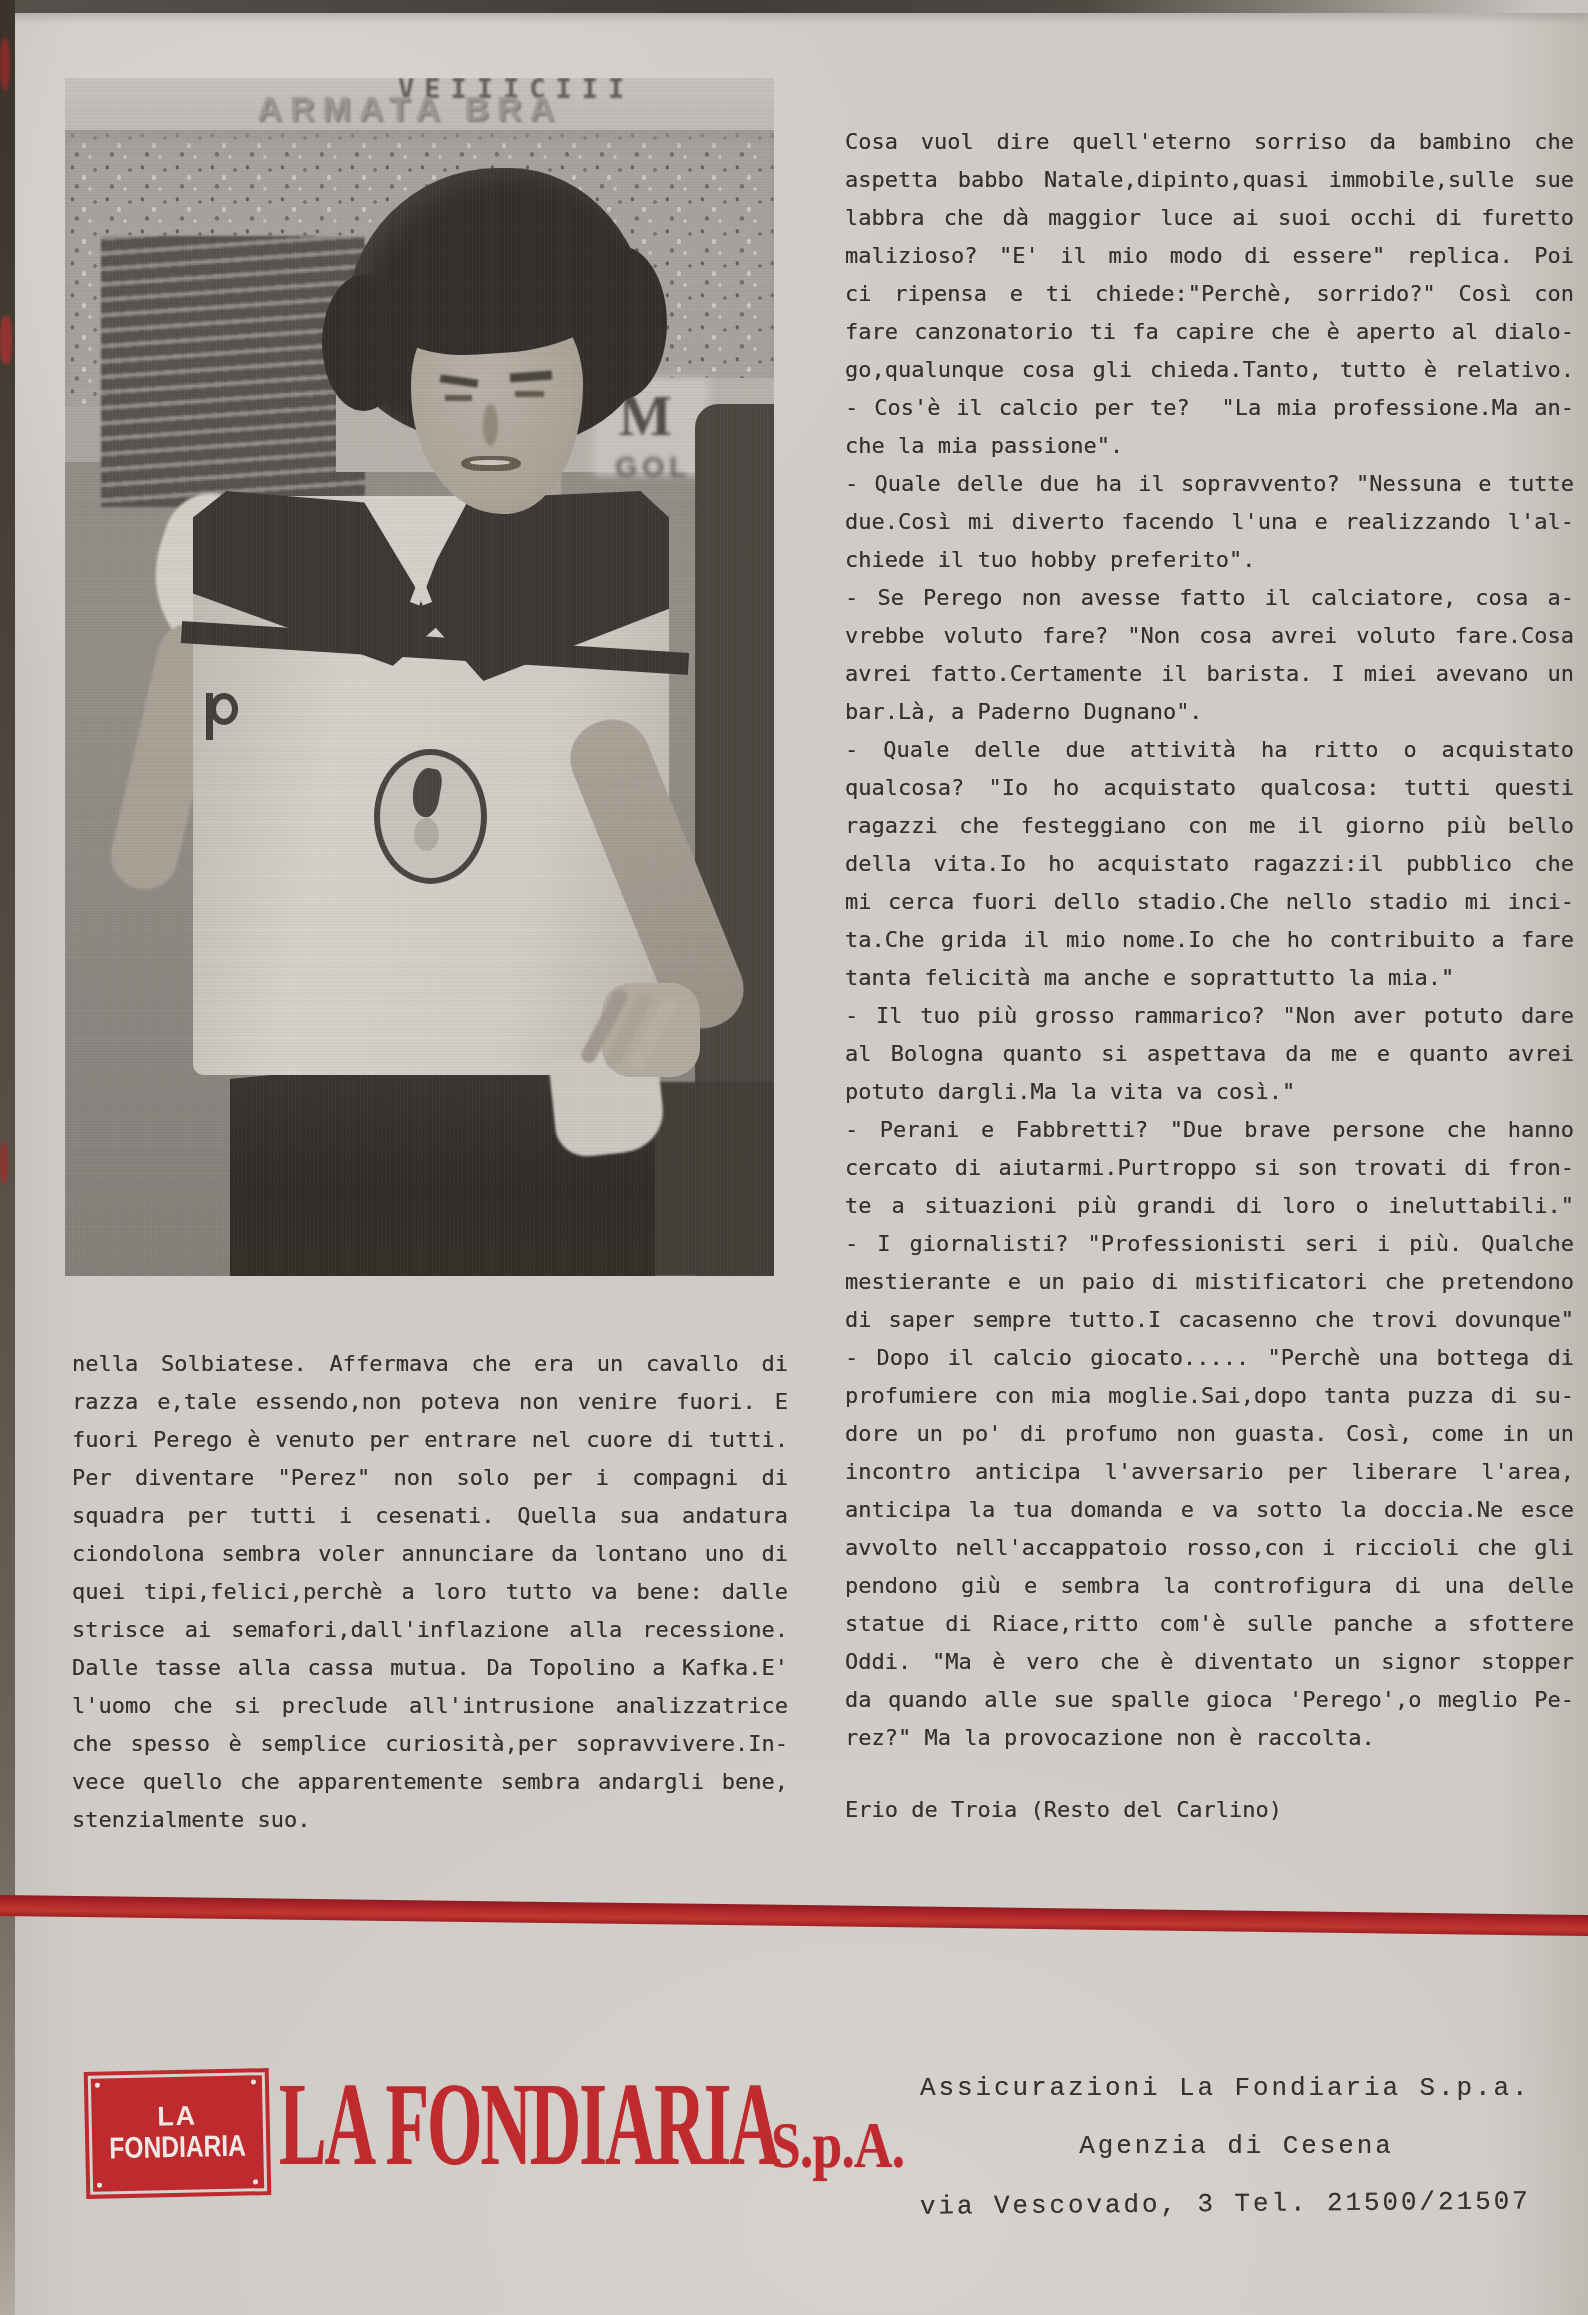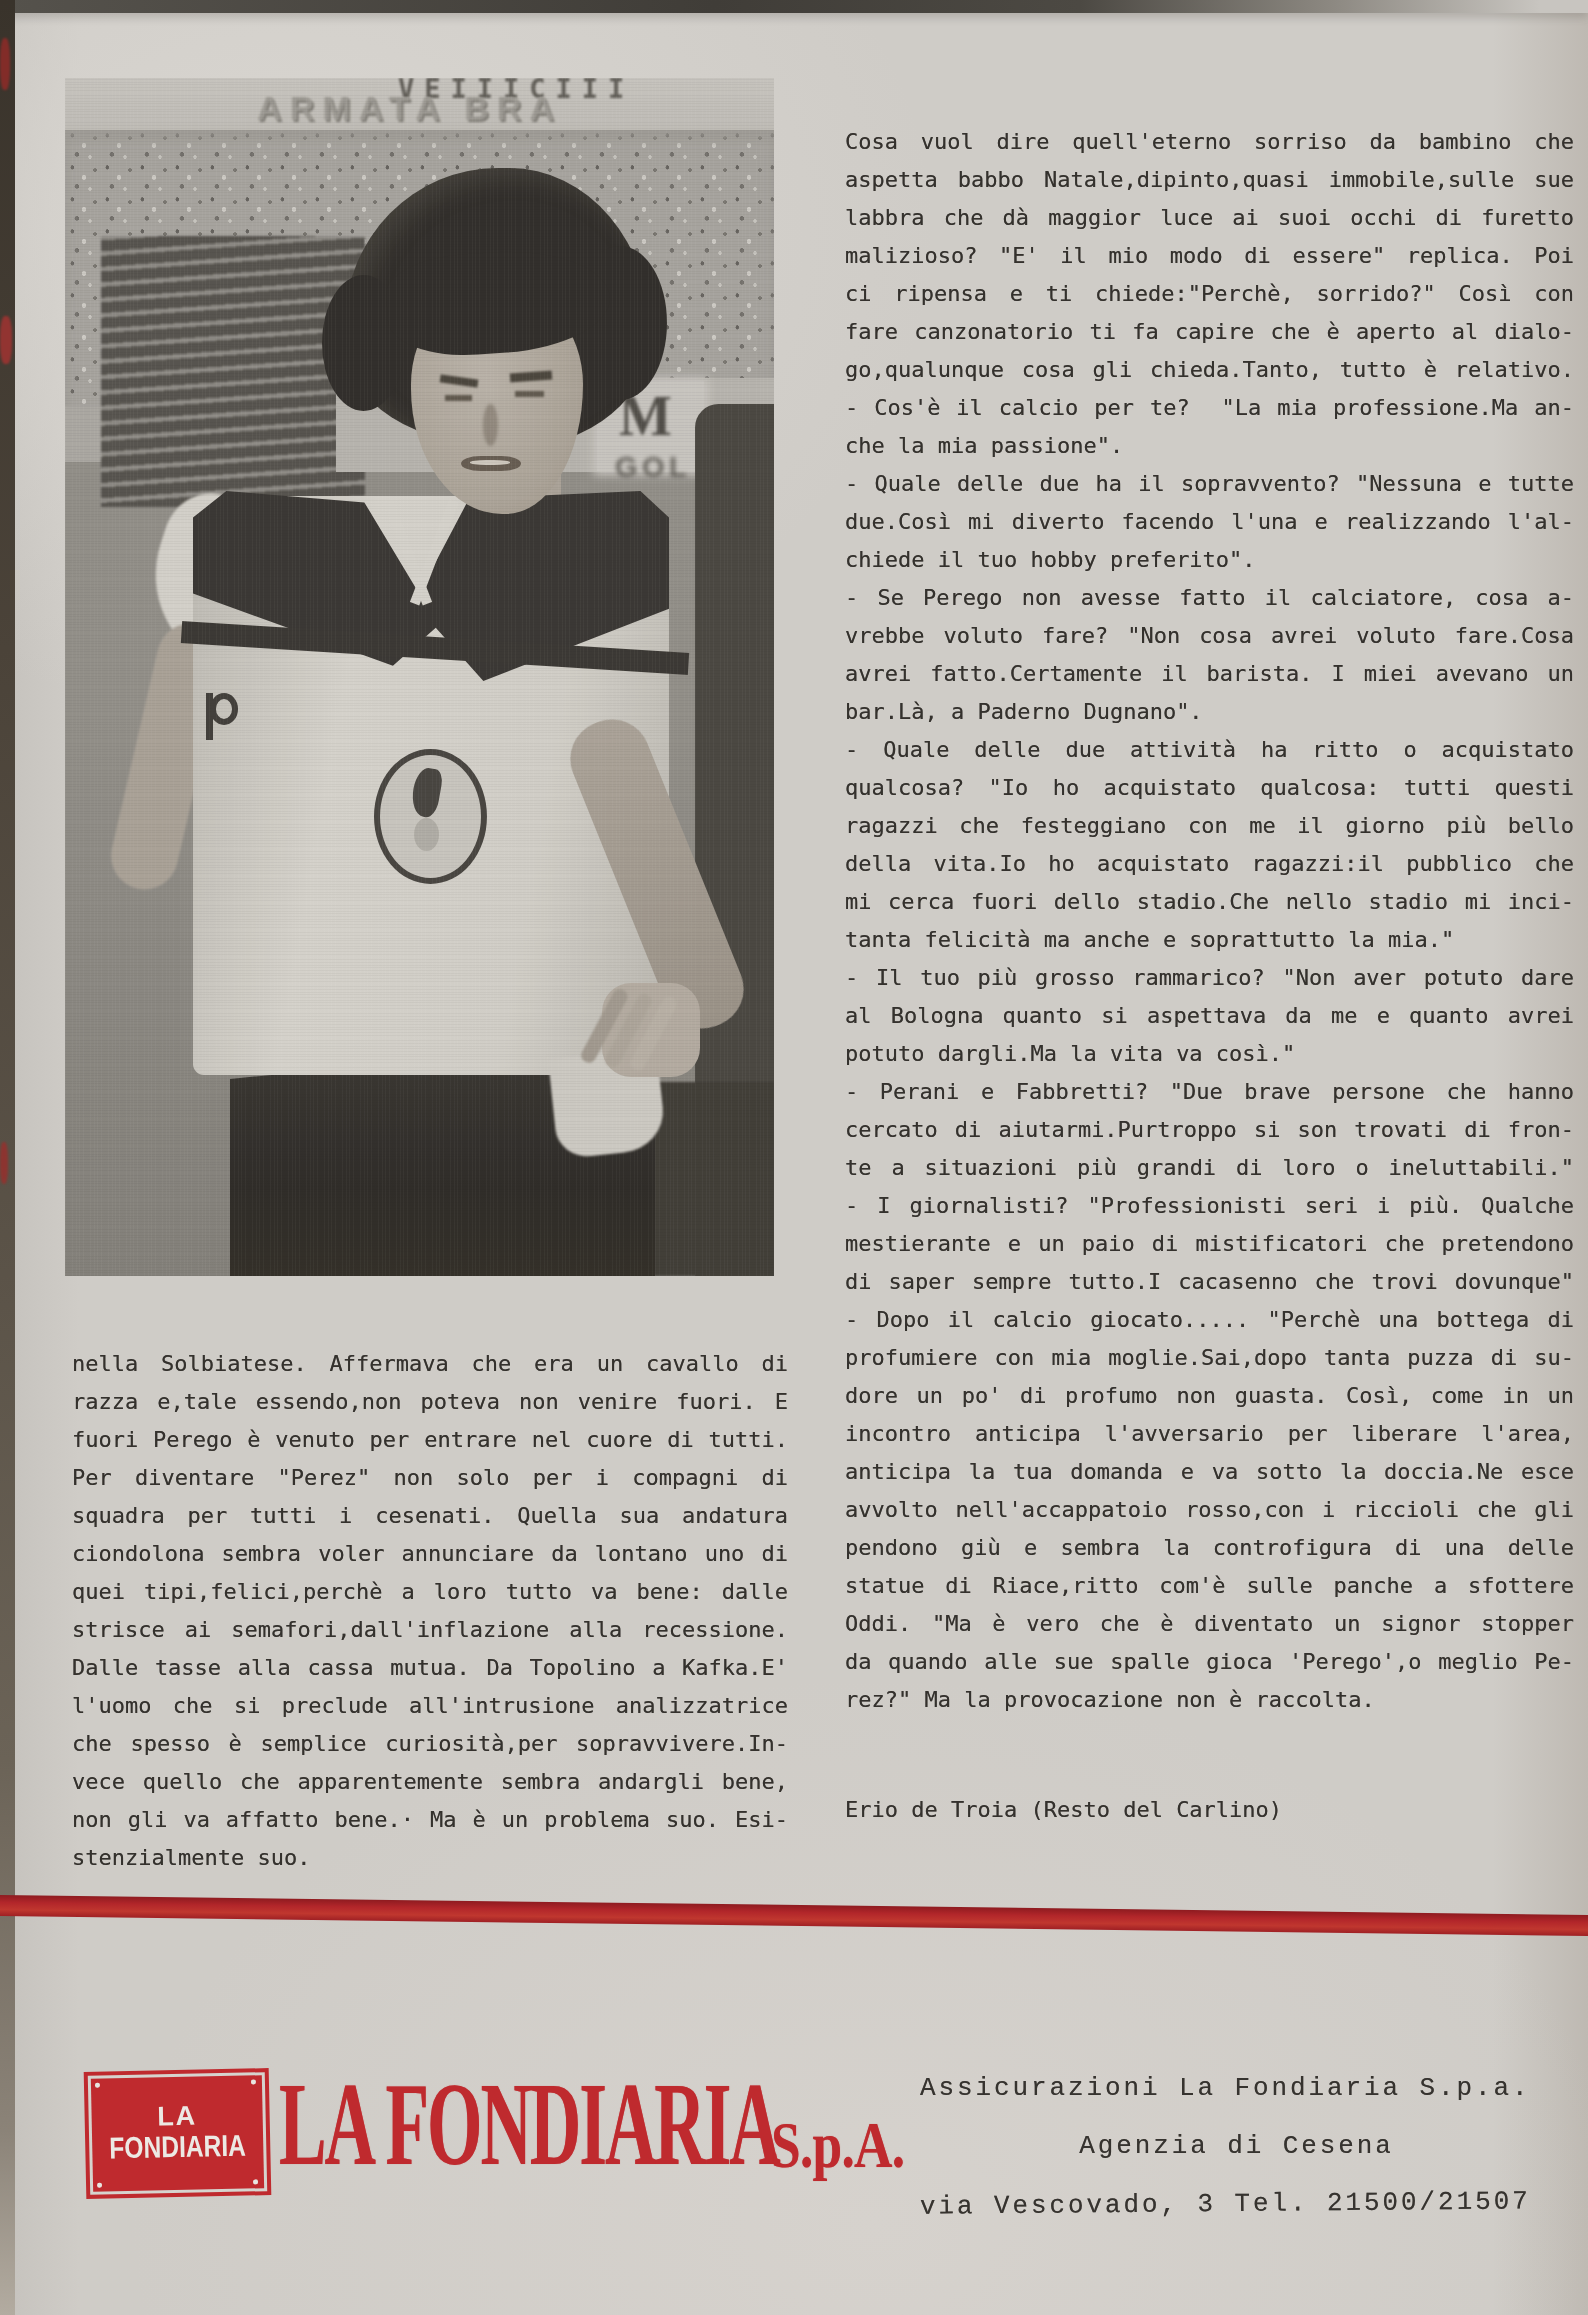--- a/index.html
+++ b/index.html
@@ -239,20 +239,21 @@
     <div class="rl short">chiede il tuo hobby preferito".</div>
     <div class="rl">- Se Perego non avesse fatto il calciatore, cosa a-</div>
     <div class="rl">vrebbe voluto fare? "Non cosa avrei voluto fare.Cosa</div>
     <div class="rl">avrei fatto.Certamente il barista. I miei avevano un</div>
     <div class="rl short">bar.Là, a Paderno Dugnano".</div>
     <div class="rl">- Quale delle due attività ha ritto o acquistato</div>
     <div class="rl">qualcosa? "Io ho acquistato qualcosa: tutti questi</div>
     <div class="rl">ragazzi che festeggiano con me il giorno più bello</div>
     <div class="rl">della vita.Io ho acquistato ragazzi:il pubblico che</div>
     <div class="rl">mi cerca fuori dello stadio.Che nello stadio mi inci-</div>
+    <div class="rl">ta.Che grida il mio nome.Io che ho contribuito a fare</div>
     <div class="rl short">tanta felicità ma anche e soprattutto la mia."</div>
     <div class="rl">- Il tuo più grosso rammarico? "Non aver potuto dare</div>
     <div class="rl">al Bologna quanto si aspettava da me e quanto avrei</div>
     <div class="rl short">potuto dargli.Ma la vita va così."</div>
     <div class="rl">- Perani e Fabbretti? "Due brave persone che hanno</div>
     <div class="rl">cercato di aiutarmi.Purtroppo si son trovati di fron-</div>
     <div class="rl">te a situazioni più grandi di loro o ineluttabili."</div>
     <div class="rl">- I giornalisti? "Professionisti seri i più. Qualche</div>
     <div class="rl">mestierante e un paio di mistificatori che pretendono</div>
     <div class="rl">di saper sempre tutto.I cacasenno che trovi dovunque"</div>
@@ -275,21 +276,20 @@
     <div class="ll">fuori Perego è venuto per entrare nel cuore di tutti.</div>
     <div class="ll">Per diventare "Perez" non solo per i compagni di</div>
     <div class="ll">squadra per tutti i cesenati. Quella sua andatura</div>
     <div class="ll">ciondolona sembra voler annunciare da lontano uno di</div>
     <div class="ll">quei tipi,felici,perchè a loro tutto va bene: dalle</div>
     <div class="ll">strisce ai semafori,dall'inflazione alla recessione.</div>
     <div class="ll">Dalle tasse alla cassa mutua. Da Topolino a Kafka.E'</div>
     <div class="ll">l'uomo che si preclude all'intrusione analizzatrice</div>
     <div class="ll">che spesso è semplice curiosità,per sopravvivere.In-</div>
     <div class="ll">vece quello che apparentemente sembra andargli bene,</div>
-    <div class="ll">non gli va affatto bene.· Ma è un problema suo. Esi-</div>
     <div class="ll short">stenzialmente suo.</div>
   </div>
 
   <div class="byline">Erio de Troia (Resto del Carlino)</div>
 
   <div class="red-rule"></div>
 
   <div class="sign">
     <div class="sign-inner">
       <div class="sign-dot"></div>

